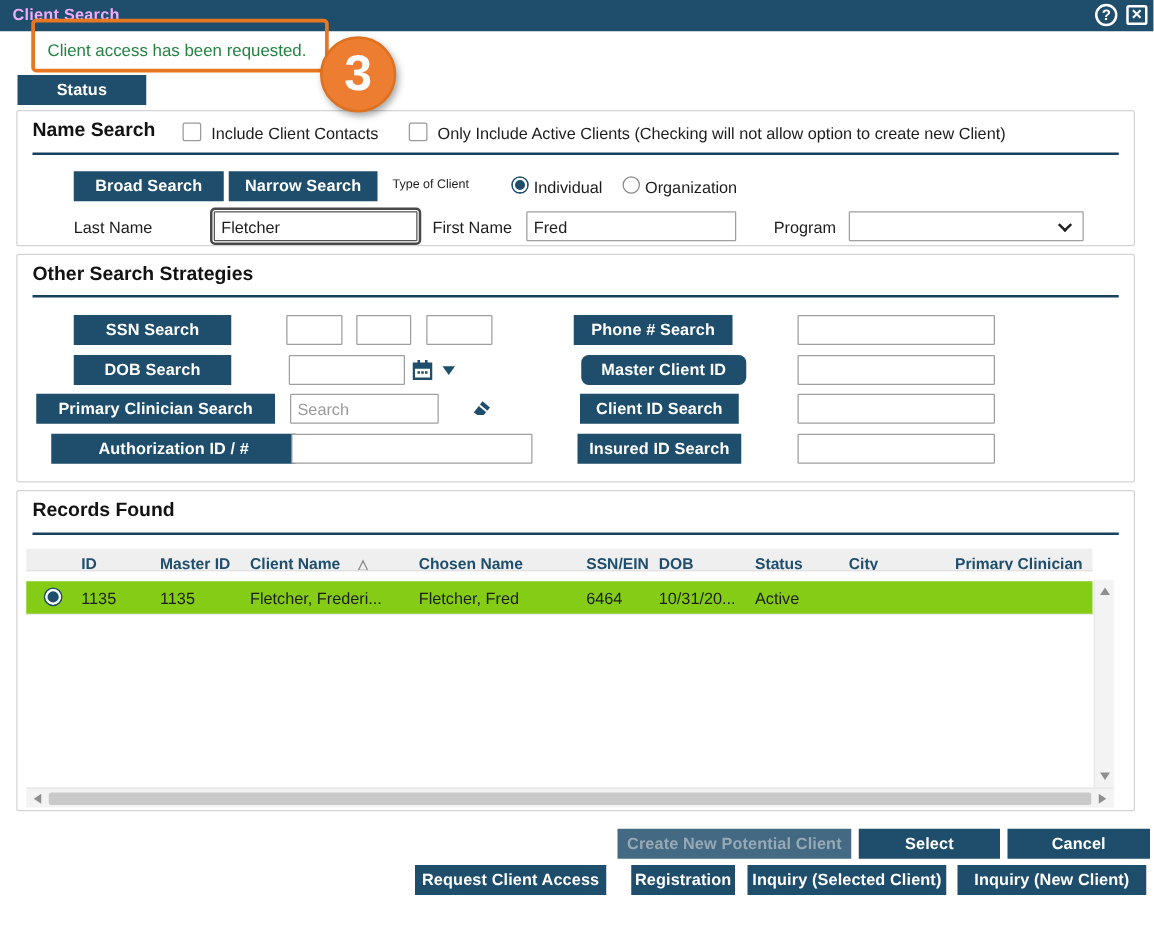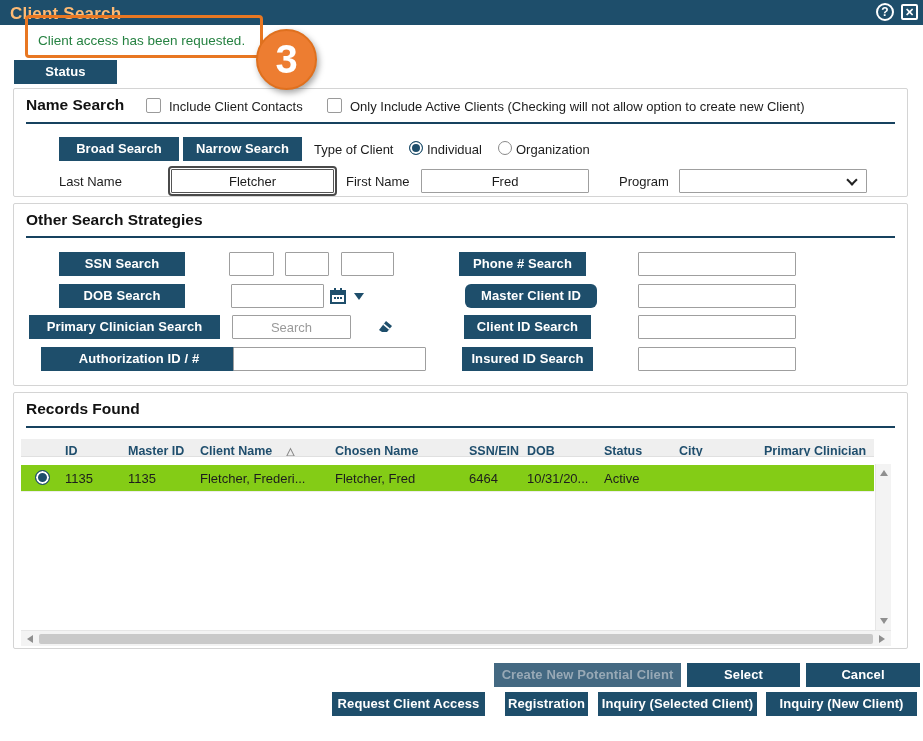--- a/index.html
+++ b/index.html
@@ -2,21 +2,21 @@
 <html><head>
 <meta charset="utf-8">
 <style>
   * { box-sizing: border-box; margin: 0; padding: 0; }
   html,body { background:#fff; }
   body { font-family: "Liberation Sans", sans-serif; }
   .dialog { position:relative; width:923px; height:741px; background:#fff; overflow:hidden; }
 
   
   .titlebar { position:absolute; left:0; top:0; width:923px; height:25px; background:#1e4e6b; }
-  .titlebar .title { position:absolute; left:10px; top:4px; color:#fdba74; font-size:17px; font-weight:bold; letter-spacing:.2px; }
+  .titlebar .title { position:absolute; left:10px; top:4px; color:#f0abfc; font-size:13px; font-weight:bold; letter-spacing:.2px; }
   .help-icon { position:absolute; left:876px; top:3px; width:18px; height:18px; border:2px solid #fff; border-radius:50%;
                color:#fff; font-size:12px; font-weight:bold; text-align:center; line-height:14px; cursor:pointer; }
   .close-icon { position:absolute; left:901px; top:4px; width:17px; height:16px; border:2px solid #fff; border-radius:2px;
                color:#fff; font-size:11px; font-weight:bold; text-align:center; line-height:12px; cursor:pointer; }
 
   
   .annot-rect { position:absolute; left:25px; top:15px; width:238px; height:43px; border:3px solid #e87722; border-radius:4px; z-index:5; }
   .annot-circle { position:absolute; left:256px; top:29px; width:61px; height:61px; border-radius:50%;
                   background:#ed7d31; border:2px solid #df701e; box-shadow:2px 3px 6px rgba(0,0,0,.35);
                   color:#fff; font-size:40px; font-weight:bold; text-align:center; line-height:57px; z-index:6; }
@@ -31,21 +31,21 @@
   .section { position:absolute; left:13px; width:895px; background:#fff; border:1px solid #d4d4d4; border-radius:2px; }
   .sec-head { position:absolute; left:12px; top:7px; font-size:15.5px; font-weight:bold; color:#121212; }
   .sec-rule { position:absolute; left:12px; right:12px; height:2px; background:#17425f; }
 
   
   .chk { position:absolute; width:15px; height:15px; border:1px solid #9a9a9a; border-radius:2px; background:#fff; cursor:pointer; }
   .lbl { position:absolute; font-size:13px; color:#1c1c1c; white-space:nowrap; }
   .radio { position:absolute; width:14px; height:14px; border-radius:50%; border:1px solid #8a8a8a; background:#fff; cursor:pointer; }
   .radio.sel { border:1px solid #1e4e6b; background:#1e4e6b; box-shadow: inset 0 0 0 2px #fff; }
   .inp { position:absolute; height:24px; border:1px solid #9f9f9f; background:#fff; font-family:inherit; font-size:13px;
-         color:#1c1c1c; padding:0 5px; border-radius:1px;text-align:center; }
+         color:#1c1c1c; padding:0 5px; border-radius:1px; }
   .inp::placeholder { color:#9a9a9a; }
   .inp.focused { border:1px solid #555; outline:2px solid #4a4a4a; outline-offset:1px; }
   .select { position:absolute; height:24px; border:1px solid #9f9f9f; background:#fff; border-radius:1px; cursor:pointer; }
   .select .chev { position:absolute; right:10px; top:6px; width:8px; height:8px; border-right:2.5px solid #222;
                   border-bottom:2.5px solid #222; transform:rotate(45deg); }
 
   .caret-down { position:absolute; width:0; height:0; border-left:5px solid transparent; border-right:5px solid transparent;
                 border-top:7px solid #1e4e6b; cursor:pointer; }
 
   
@@ -89,21 +89,21 @@
   <div class="section" style="top:88px; height:109px;">
     <div class="sec-head">Name Search</div>
     <div class="chk" style="left:132px; top:9px;"></div>
     <div class="lbl" style="left:155px; top:10px;">Include Client Contacts</div>
     <div class="chk" style="left:313px; top:9px;"></div>
     <div class="lbl" style="left:336px; top:10px;">Only Include Active Clients (Checking will not allow option to create new Client)</div>
     <div class="sec-rule" style="top:33px;"></div>
 
     <button class="btn" style="left:45px; top:48px; width:120px;">Broad Search</button>
     <button class="btn" style="left:169px; top:48px; width:119px;">Narrow Search</button>
-    <div class="lbl" style="left:300px; top:53px; font-size:13px;">Type of Client</div>
+    <div class="lbl" style="left:300px; top:53px; font-size:10px;">Type of Client</div>
     <div class="radio sel" style="left:395px; top:52px;"></div>
     <div class="lbl" style="left:413px; top:53px;">Individual</div>
     <div class="radio" style="left:484px; top:52px;"></div>
     <div class="lbl" style="left:502px; top:53px;">Organization</div>
 
     <div class="lbl" style="left:45px; top:85px;">Last Name</div>
     <input class="inp focused" style="left: 157px; top: 80px; width: 163px;" value="Fletcher">
     <div class="lbl" style="left:332px; top:85px;">First Name</div>
     <input class="inp" style="left: 407px; top: 80px; width: 168px;" value="Fred">
     <div class="lbl" style="left:605px; top:85px;">Program</div>

